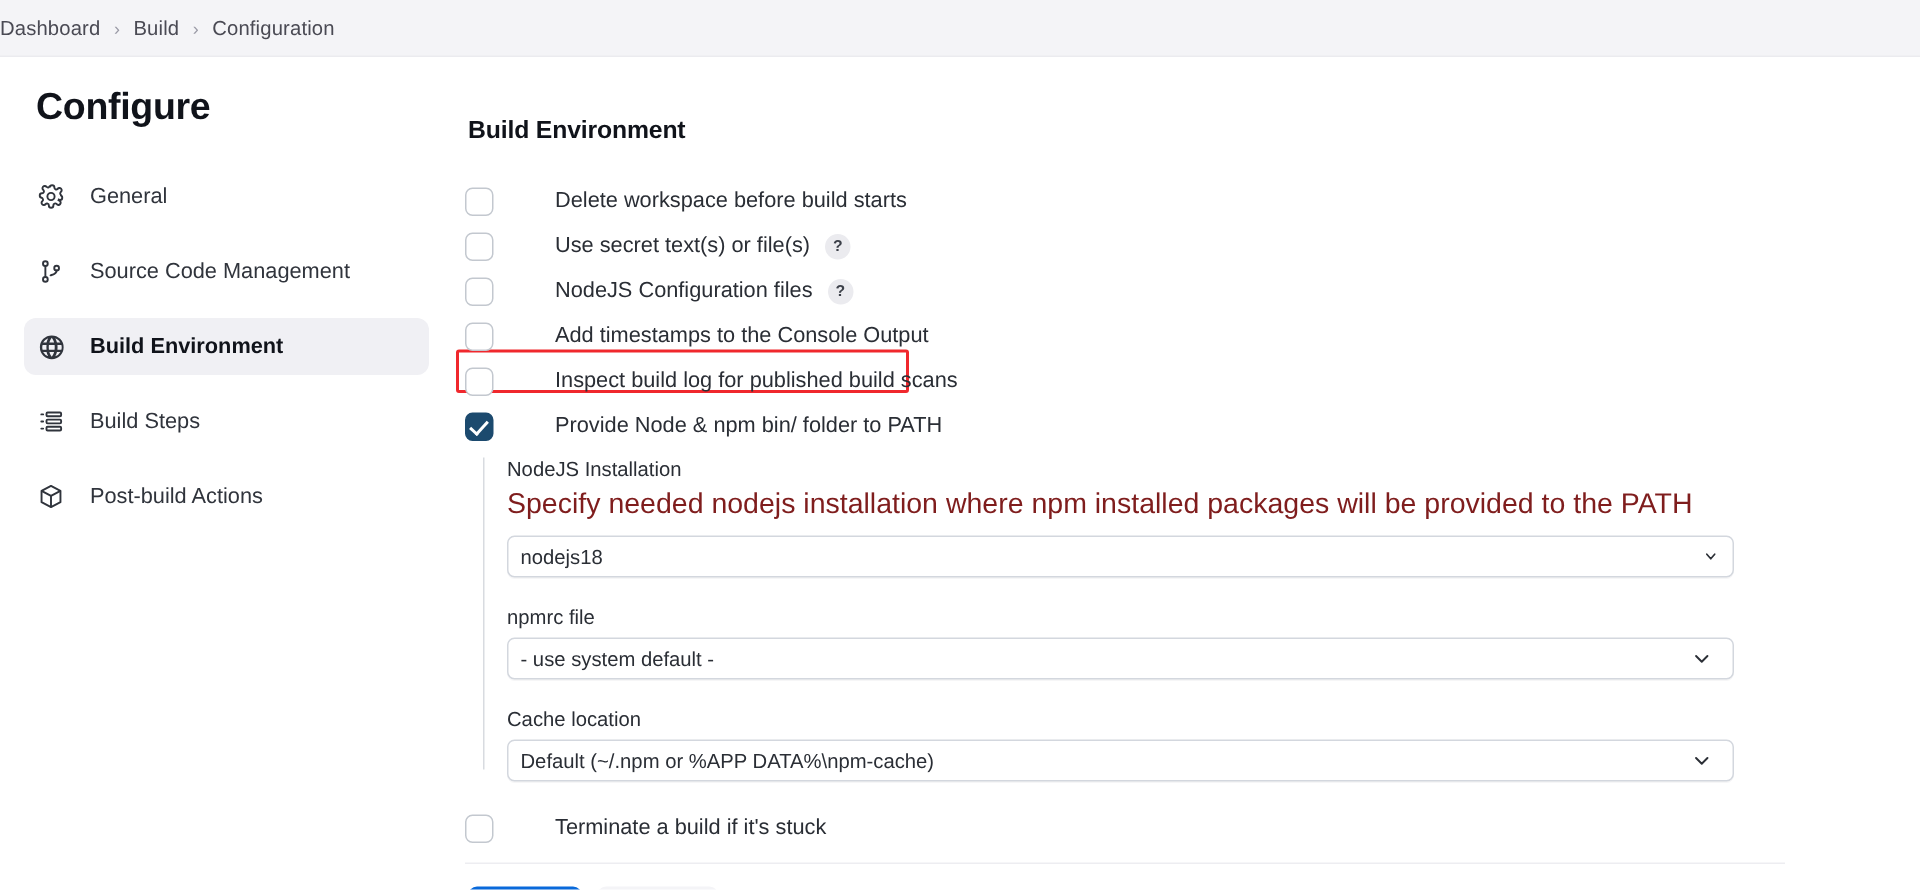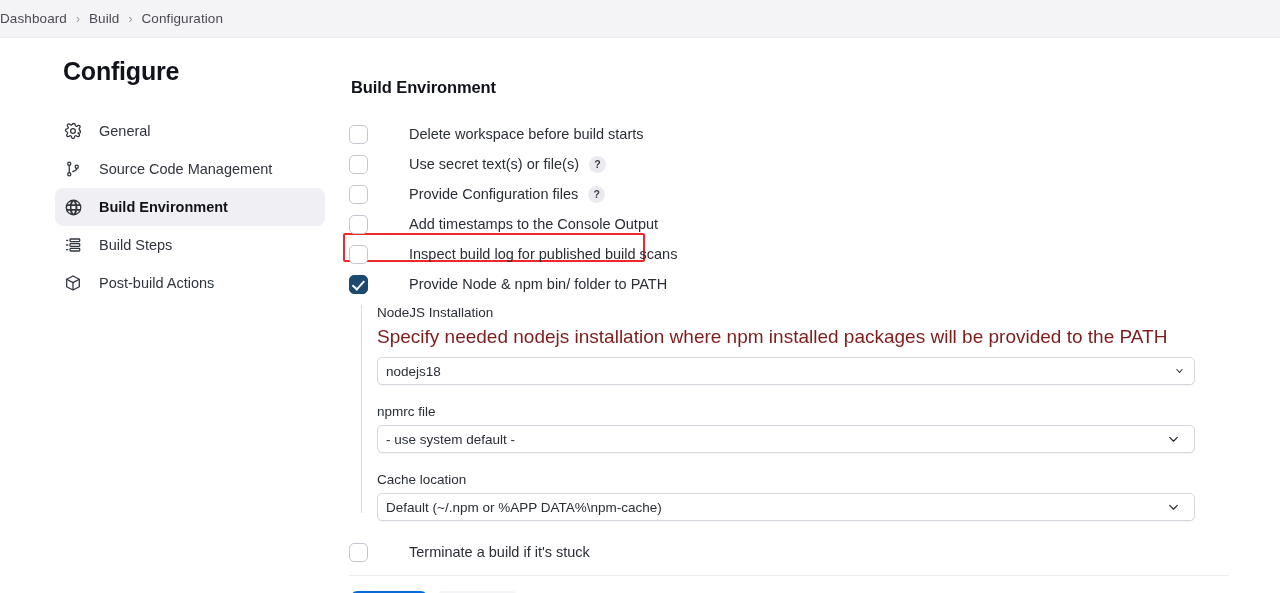--- a/index.html
+++ b/index.html
@@ -37,21 +37,20 @@
 
   
   #page-body { display: flex; height: 555px; }
 
   
   #sidebar {
     width: 300px;
     flex: 0 0 300px;
     padding-top: 19px;
     background: #ffffff;
-    margin-left: 39px;
   }
   #configure-title {
     font-size: 25px;
     font-weight: bold;
     letter-spacing: -.2px;
     color: #10131a;
     margin: 0 0 26px 24px;
   }
   .side-item {
     display: flex;
@@ -72,21 +71,21 @@
     color: #30343c;
   }
   .side-label {
     font-size: 14.5px;
     color: #30343c;
     white-space: nowrap;
   }
   .side-item.active .side-label { font-weight: bold; color: #10131a; }
 
   
-  #side-list { display: flex; flex-direction: column; gap: 0px; }
+  #side-list { display: flex; flex-direction: column; gap: 12px; }
 
   
   #main {
     flex: 1;
     padding: 40px 0 0 10px;
     position: relative;
   }
   #section-title {
     font-size: 16.5px;
     font-weight: bold;
@@ -326,21 +325,21 @@
     </div>
 
     <div class="check-row">
       <span class="cbox"></span>
       <span class="check-label">Use secret text(s) or file(s)</span>
       <span class="help-badge">?</span>
     </div>
 
     <div class="check-row">
       <span class="cbox"></span>
-      <span class="check-label">Provide Configuration files</span>
+      <span class="check-label">NodeJS Configuration files</span>
       <span class="help-badge">?</span>
     </div>
 
     <div class="check-row">
       <span class="cbox"></span>
       <span class="check-label">Add timestamps to the Console Output</span>
     </div>
 
     <div class="check-row">
       <span class="cbox"></span>

